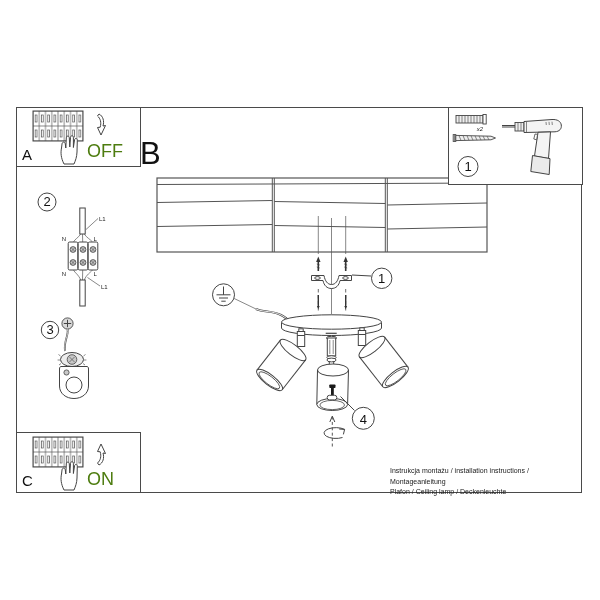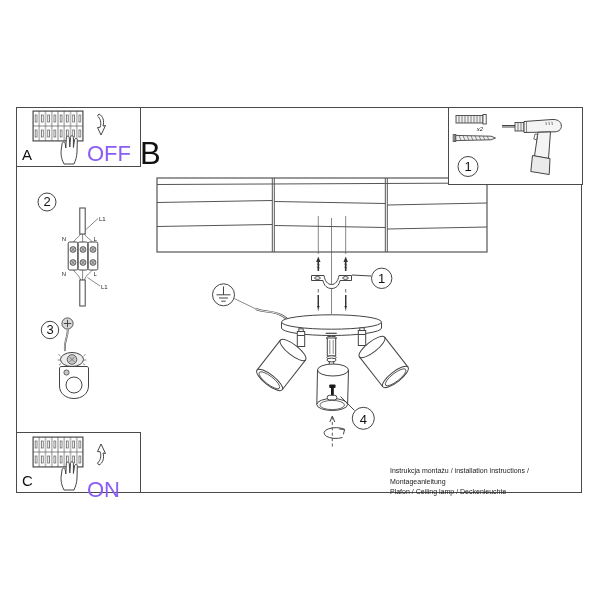--- a/index.html
+++ b/index.html
@@ -5,21 +5,21 @@
   html,body{margin:0;padding:0;background:#fff;}
   #stage{position:relative;width:600px;height:600px;background:#fff;overflow:hidden;
          font-family:"Liberation Sans",sans-serif;color:#1a1a1a;}
   .frame{position:absolute;left:16px;top:107px;width:566px;height:386px;
          border:1px solid #4a4a4a;box-sizing:border-box;background:#fff;}
   .subbox{position:absolute;border:1px solid #4a4a4a;box-sizing:border-box;background:#fff;}
   #box-a{left:16px;top:107px;width:125px;height:60px;}
   #box-c{left:16px;top:432px;width:125px;height:61px;}
   #box-tools{left:448px;top:107px;width:135px;height:78px;}
   .corner-label{position:absolute;left:5px;bottom:3px;font-size:15px;color:#111;}
-  .switch-label{position:absolute;left:70px;top:33px;font-size:22px;color:#8b5cf6;}
+  .switch-label{position:absolute;left:70px;top:33px;font-size:18px;color:#4d7c0f;}
   #letter-b{position:absolute;left:140px;top:136px;font-size:31px;color:#111;}
   #main-diagram{position:absolute;left:150px;top:175px;}
   #steps-left{position:absolute;left:30px;top:185px;}
   #footer{position:absolute;left:390px;top:466px;width:192px;font-size:7px;
           line-height:10.5px;color:#222;}
   svg{display:block;font-family:"Liberation Sans",sans-serif;}
   .ln{stroke:#444;stroke-width:1;fill:none;}
   .thin{stroke:#555;stroke-width:0.7;fill:none;}
   .wfill{fill:#fff;stroke:#444;stroke-width:1;}
   .gfill{fill:#c8c8c8;stroke:#444;stroke-width:0.8;}
@@ -270,21 +270,21 @@
           <rect x="2.1" y="4" width="2" height="7" fill="none" stroke="#555" stroke-width="0.7"></rect>
         </pattern>
       </defs>
       <rect x="16" y="4" width="50" height="30" fill="url(#cellsC)" stroke="#444" stroke-width="1"></rect>
       <path class="wfill" d="M47,57 C44,51 43.5,46 44.5,41 L45,37 C45.3,34.5 48,34.5 48.3,37 L48.8,41 L49.3,31
            C49.4,28.5 52.2,28.5 52.3,31 L52.8,40 L53.5,30.5 C53.7,28 56.4,28.2 56.4,30.7 L56.4,40.5
            L57.5,33 C57.9,30.7 60.3,31 60.3,33.4 L60,45 C59.8,50 58.5,53.5 57,57 Z"></path>
       <path class="wfill" stroke-width="0.9" d="M82,32 C86,30 87.5,25 86,20 L88.5,20.5 L84,11 L80.5,18.5 L83.2,18.8
            C84.5,23.5 83.5,27.5 80.5,30 Z"></path>
     </svg>
-    <span class="switch-label" style="top:44px;">ON</span>
+    <span class="switch-label" style="top:36px;">ON</span>
     <span class="corner-label">C</span>
   </div>
 
   <div id="box-tools" class="subbox">
     <svg width="133" height="76" viewBox="0 0 133 76">
       <g transform="translate(7,6)">
         <rect x="0" y="1.5" width="27" height="7.5" fill="#efefef" stroke="#444" stroke-width="0.9"></rect>
         <line x1="3" y1="1.5" x2="3" y2="9" class="thin"></line>
           <line x1="6" y1="1.5" x2="6" y2="9" class="thin"></line>
         <line x1="9" y1="1.5" x2="9" y2="9" class="thin"></line>

